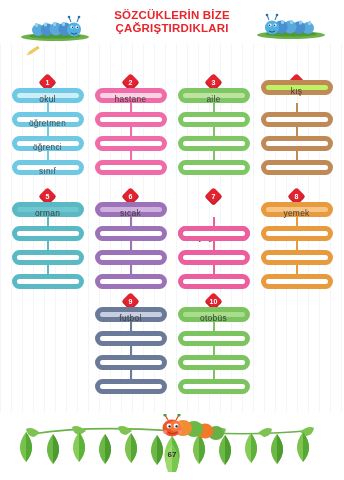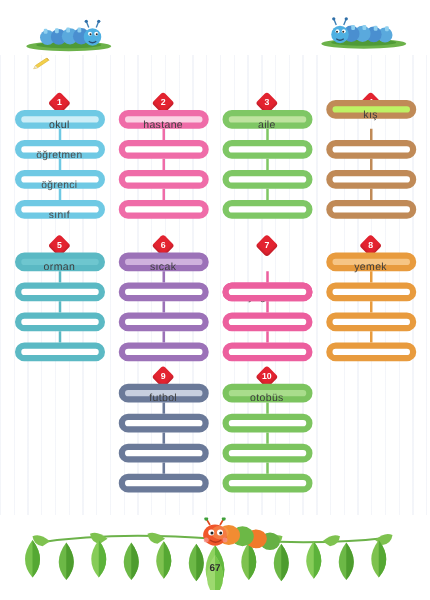--- a/index.html
+++ b/index.html
@@ -179,20 +179,22 @@
         <circle cx="51" cy="3" r="1.3" fill="#2f6fa8"></circle>
         <circle cx="61" cy="3" r="1.3" fill="#2f6fa8"></circle>
         <rect x="17" y="9" width="3" height="4" rx="1" fill="#8fd0ef"></rect>
         <rect x="26" y="8.5" width="3" height="4" rx="1" fill="#8fd0ef"></rect>
         <rect x="35" y="8" width="3" height="4" rx="1" fill="#8fd0ef"></rect>
         <rect x="44" y="8" width="3" height="4" rx="1" fill="#8fd0ef"></rect>
       </g>
     </svg>
 
     <div class="title">
+      <div>SÖZCÜKLERİN BİZE</div>
+      <div>ÇAĞRIŞTIRDIKLARI</div>
     </div>
 
     <svg class="caterpillar right" viewBox="0 0 74 28">
       <ellipse cx="37" cy="23" rx="34" ry="4" fill="#6cb24a"></ellipse>
       <ellipse cx="37" cy="22" rx="26" ry="2.6" fill="#4f9a37"></ellipse>
       <g>
         <ellipse cx="54" cy="16" rx="6" ry="6" fill="#5aa9dd"></ellipse>
         <ellipse cx="45" cy="15.5" rx="6.3" ry="6.3" fill="#4a8fd0"></ellipse>
         <ellipse cx="36" cy="15" rx="6.5" ry="6.5" fill="#5aa9dd"></ellipse>
         <ellipse cx="27" cy="15" rx="6.6" ry="6.6" fill="#4a8fd0"></ellipse>

